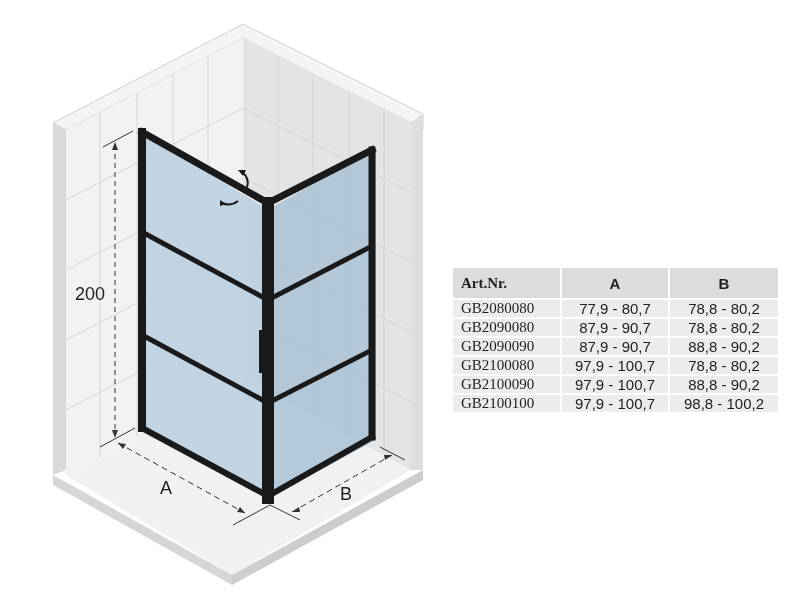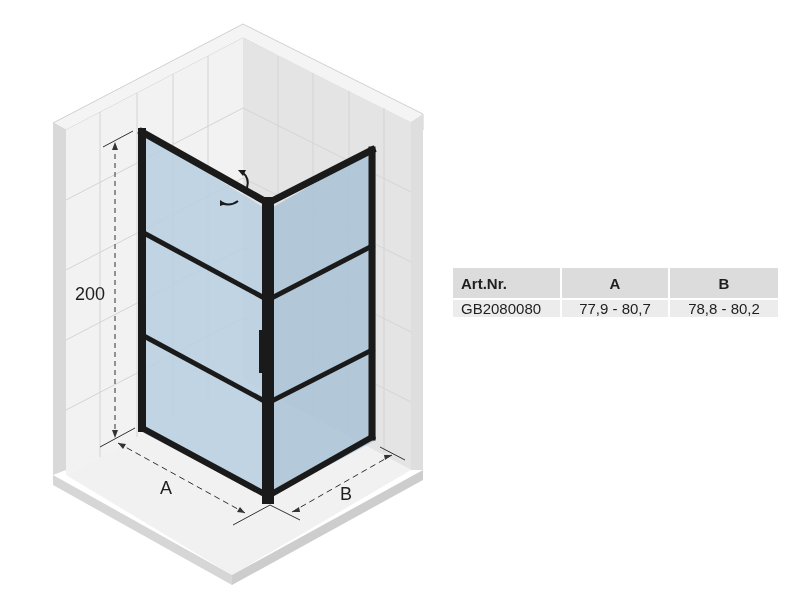--- a/index.html
+++ b/index.html
@@ -10,21 +10,21 @@
   #diagram { position: absolute; left: 0; top: 0; width: 460px; height: 600px; }
   #spec-table {
     position: absolute; left: 453px; top: 268px; border-collapse: separate; border-spacing: 2px;
     background: #ffffff; margin-left: -2px; margin-top: -2px;
   }
   #spec-table th, #spec-table td {
     height: 14px; padding: 0; font-size: 15px; color: #1e1e1e; vertical-align: middle;
   }
   #spec-table th { background: #dcdcdc; font-weight: bold; font-size: 15px; height: 30px; }
   #spec-table td { background: #ececec; }
-  #spec-table .c0 { width: 107px; text-align: left; padding-left: 8px; box-sizing: border-box; }
+  #spec-table .c0 { width: 107px; text-align: left; padding-left: 8px; box-sizing: border-box; font-family: Liberation Serif, serif; }
   #spec-table .c1 { width: 106px; text-align: center; }
   #spec-table .c2 { width: 108px; text-align: center; }
   .dim-label { font-size: 18px; fill: #1e1e1e; font-family: "Liberation Sans", sans-serif; }
 </style>
 </head>
 <body>
 
 <svg id="diagram" viewBox="0 0 460 600" xmlns="http://www.w3.org/2000/svg">
 
   <g>
@@ -123,14 +123,39 @@
       <th class="c1">A</th>
       <th class="c2">B</th>
     </tr>
   </thead>
   <tbody>
     <tr>
       <td class="c0">GB2080080</td>
       <td class="c1">77,9 - 80,7</td>
       <td class="c2">78,8 - 80,2</td>
     </tr>
+    <tr>
+      <td class="c0">GB2090080</td>
+      <td class="c1">87,9 - 90,7</td>
+      <td class="c2">78,8 - 80,2</td>
+    </tr>
+    <tr>
+      <td class="c0">GB2090090</td>
+      <td class="c1">87,9 - 90,7</td>
+      <td class="c2">88,8 - 90,2</td>
+    </tr>
+    <tr>
+      <td class="c0">GB2100080</td>
+      <td class="c1">97,9 - 100,7</td>
+      <td class="c2">78,8 - 80,2</td>
+    </tr>
+    <tr>
+      <td class="c0">GB2100090</td>
+      <td class="c1">97,9 - 100,7</td>
+      <td class="c2">88,8 - 90,2</td>
+    </tr>
+    <tr>
+      <td class="c0">GB2100100</td>
+      <td class="c1">97,9 - 100,7</td>
+      <td class="c2">98,8 - 100,2</td>
+    </tr>
   </tbody>
 </table>
 
 </body></html>

